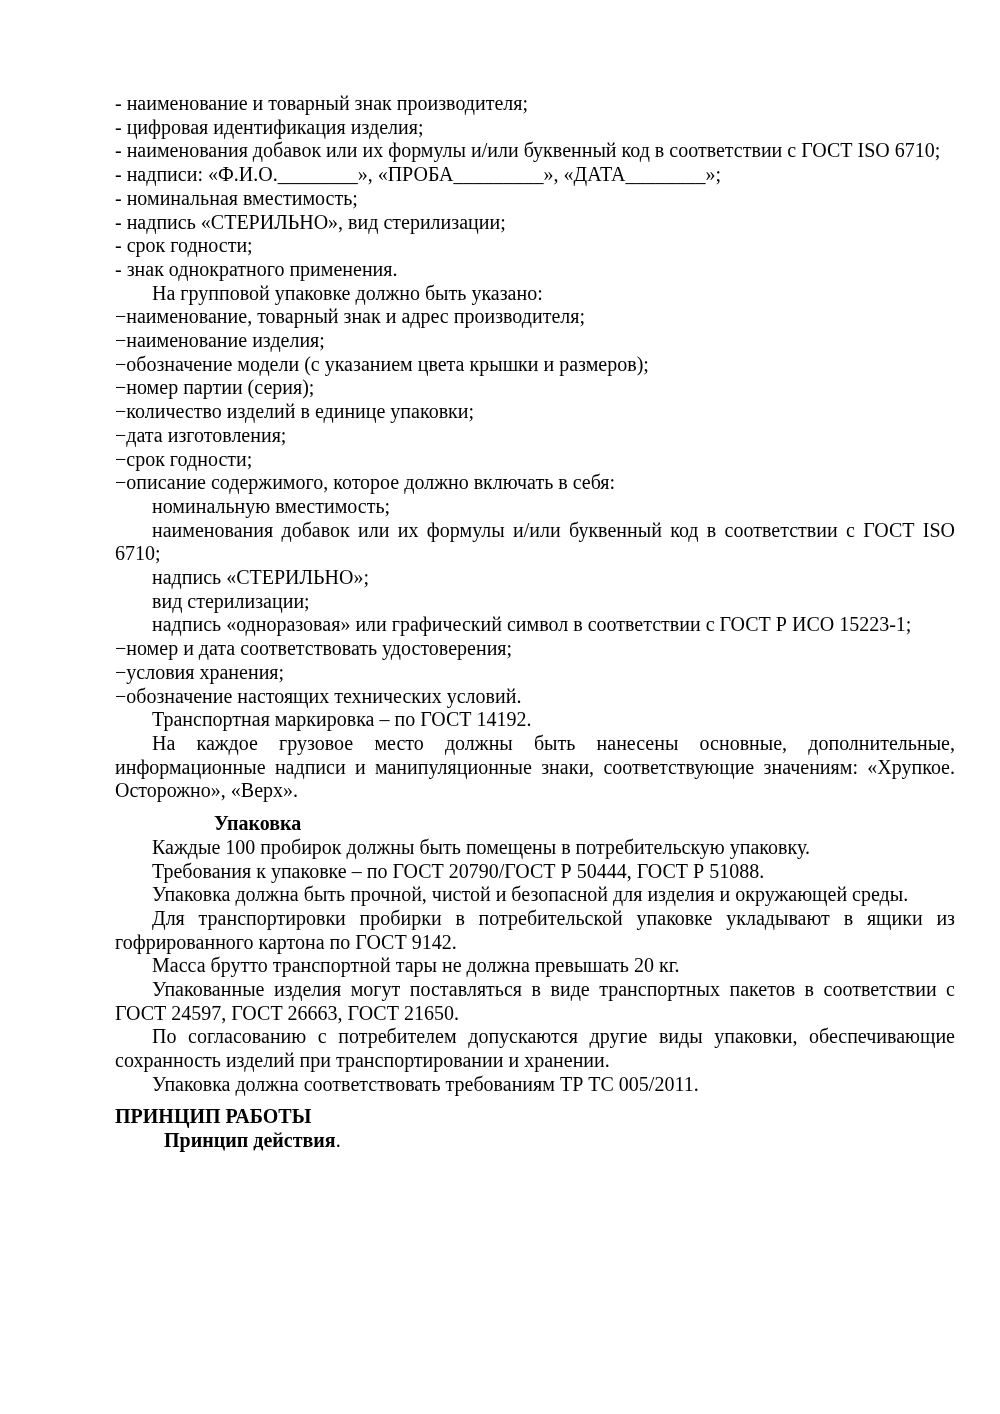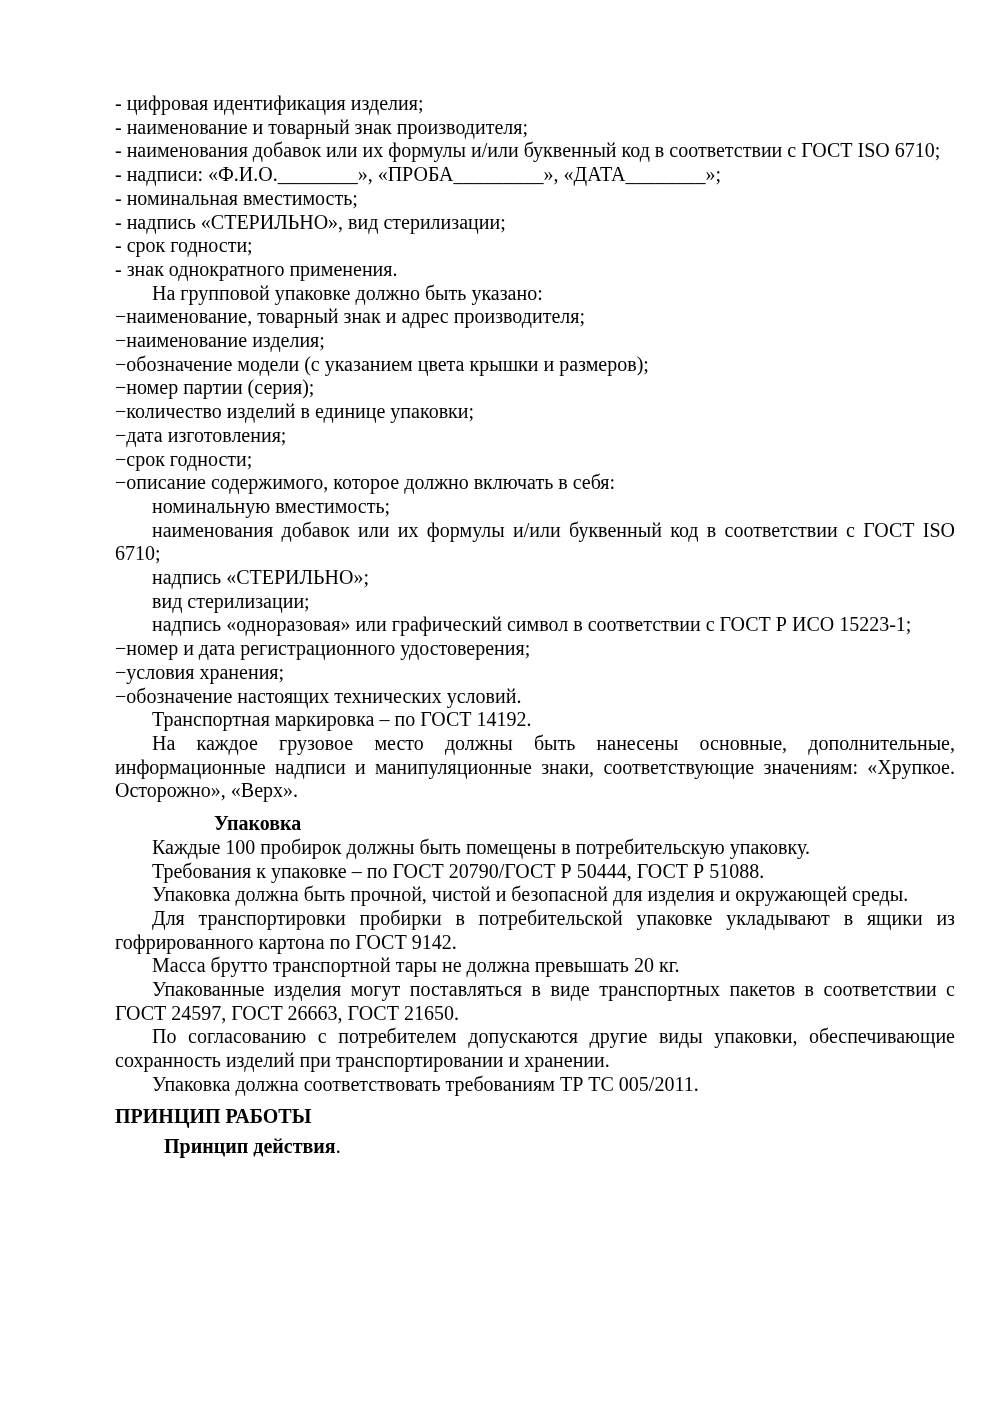--- a/index.html
+++ b/index.html
@@ -24,33 +24,33 @@
     text-indent: 99px;
     margin-top: 9px;
     text-align: right;
   }
   .chapter-heading {
     font-weight: bold;
     text-align: left;
     margin-top: 8px;
   }
   .principle-line {
-    margin-top: 7px;
+    margin-top: 1px;
     text-indent: 49px;
     text-align: center;
   }
   .bold { font-weight: bold; }
 </style>
 </head>
 <body>
 
 <div>
 
+  <div class="block">- наименование и товарный знак производителя;</div>
   <div class="block">- цифровая идентификация изделия;</div>
-  <div class="block">- наименование и товарный знак производителя;</div>
   <div class="block">- наименования добавок или их формулы и/или буквенный код в соответствии с ГОСТ ISO 6710;</div>
   <div class="block">- надписи: «Ф.И.О.________», «ПРОБА_________», «ДАТА________»;</div>
   <div class="block">- номинальная вместимость;</div>
   <div class="block">- надпись «СТЕРИЛЬНО», вид стерилизации;</div>
   <div class="block">- срок годности;</div>
   <div class="block">- знак однократного применения.</div>
 
   <div class="block indent">На групповой упаковке должно быть указано:</div>
 
   <div class="block">−наименование, товарный знак и адрес производителя;</div>
@@ -61,21 +61,21 @@
   <div class="block">−дата изготовления;</div>
   <div class="block">−срок годности;</div>
   <div class="block">−описание содержимого, которое должно включать в себя:</div>
 
   <div class="block indent">номинальную вместимость;</div>
   <div class="block indent">наименования добавок или их формулы и/или буквенный код в соответствии с ГОСТ ISO 6710;</div>
   <div class="block indent">надпись «СТЕРИЛЬНО»;</div>
   <div class="block indent">вид стерилизации;</div>
   <div class="block indent">надпись «одноразовая» или графический символ в соответствии с ГОСТ Р ИСО 15223-1;</div>
 
-  <div class="block">−номер и дата регистрационного удостоверения;</div>
+  <div class="block">−номер и дата соответствовать удостоверения;</div>
   <div class="block">−условия хранения;</div>
   <div class="block">−обозначение настоящих технических условий.</div>
 
   <div class="block indent">Транспортная маркировка – по ГОСТ 14192.</div>
   <div class="block indent">На каждое грузовое место должны быть нанесены основные, дополнительные, информационные надписи и манипуляционные знаки, соответствующие значениям: «Хрупкое. Осторожно», «Верх».</div>
 
   <div class="block pack-heading">Упаковка</div>
   <div class="block indent">Каждые 100 пробирок должны быть помещены в потребительскую упаковку.</div>
   <div class="block indent">Требования к упаковке – по ГОСТ 20790/ГОСТ Р 50444, ГОСТ Р 51088.</div>
   <div class="block indent">Упаковка должна быть прочной, чистой и безопасной для изделия и окружающей среды.</div>

